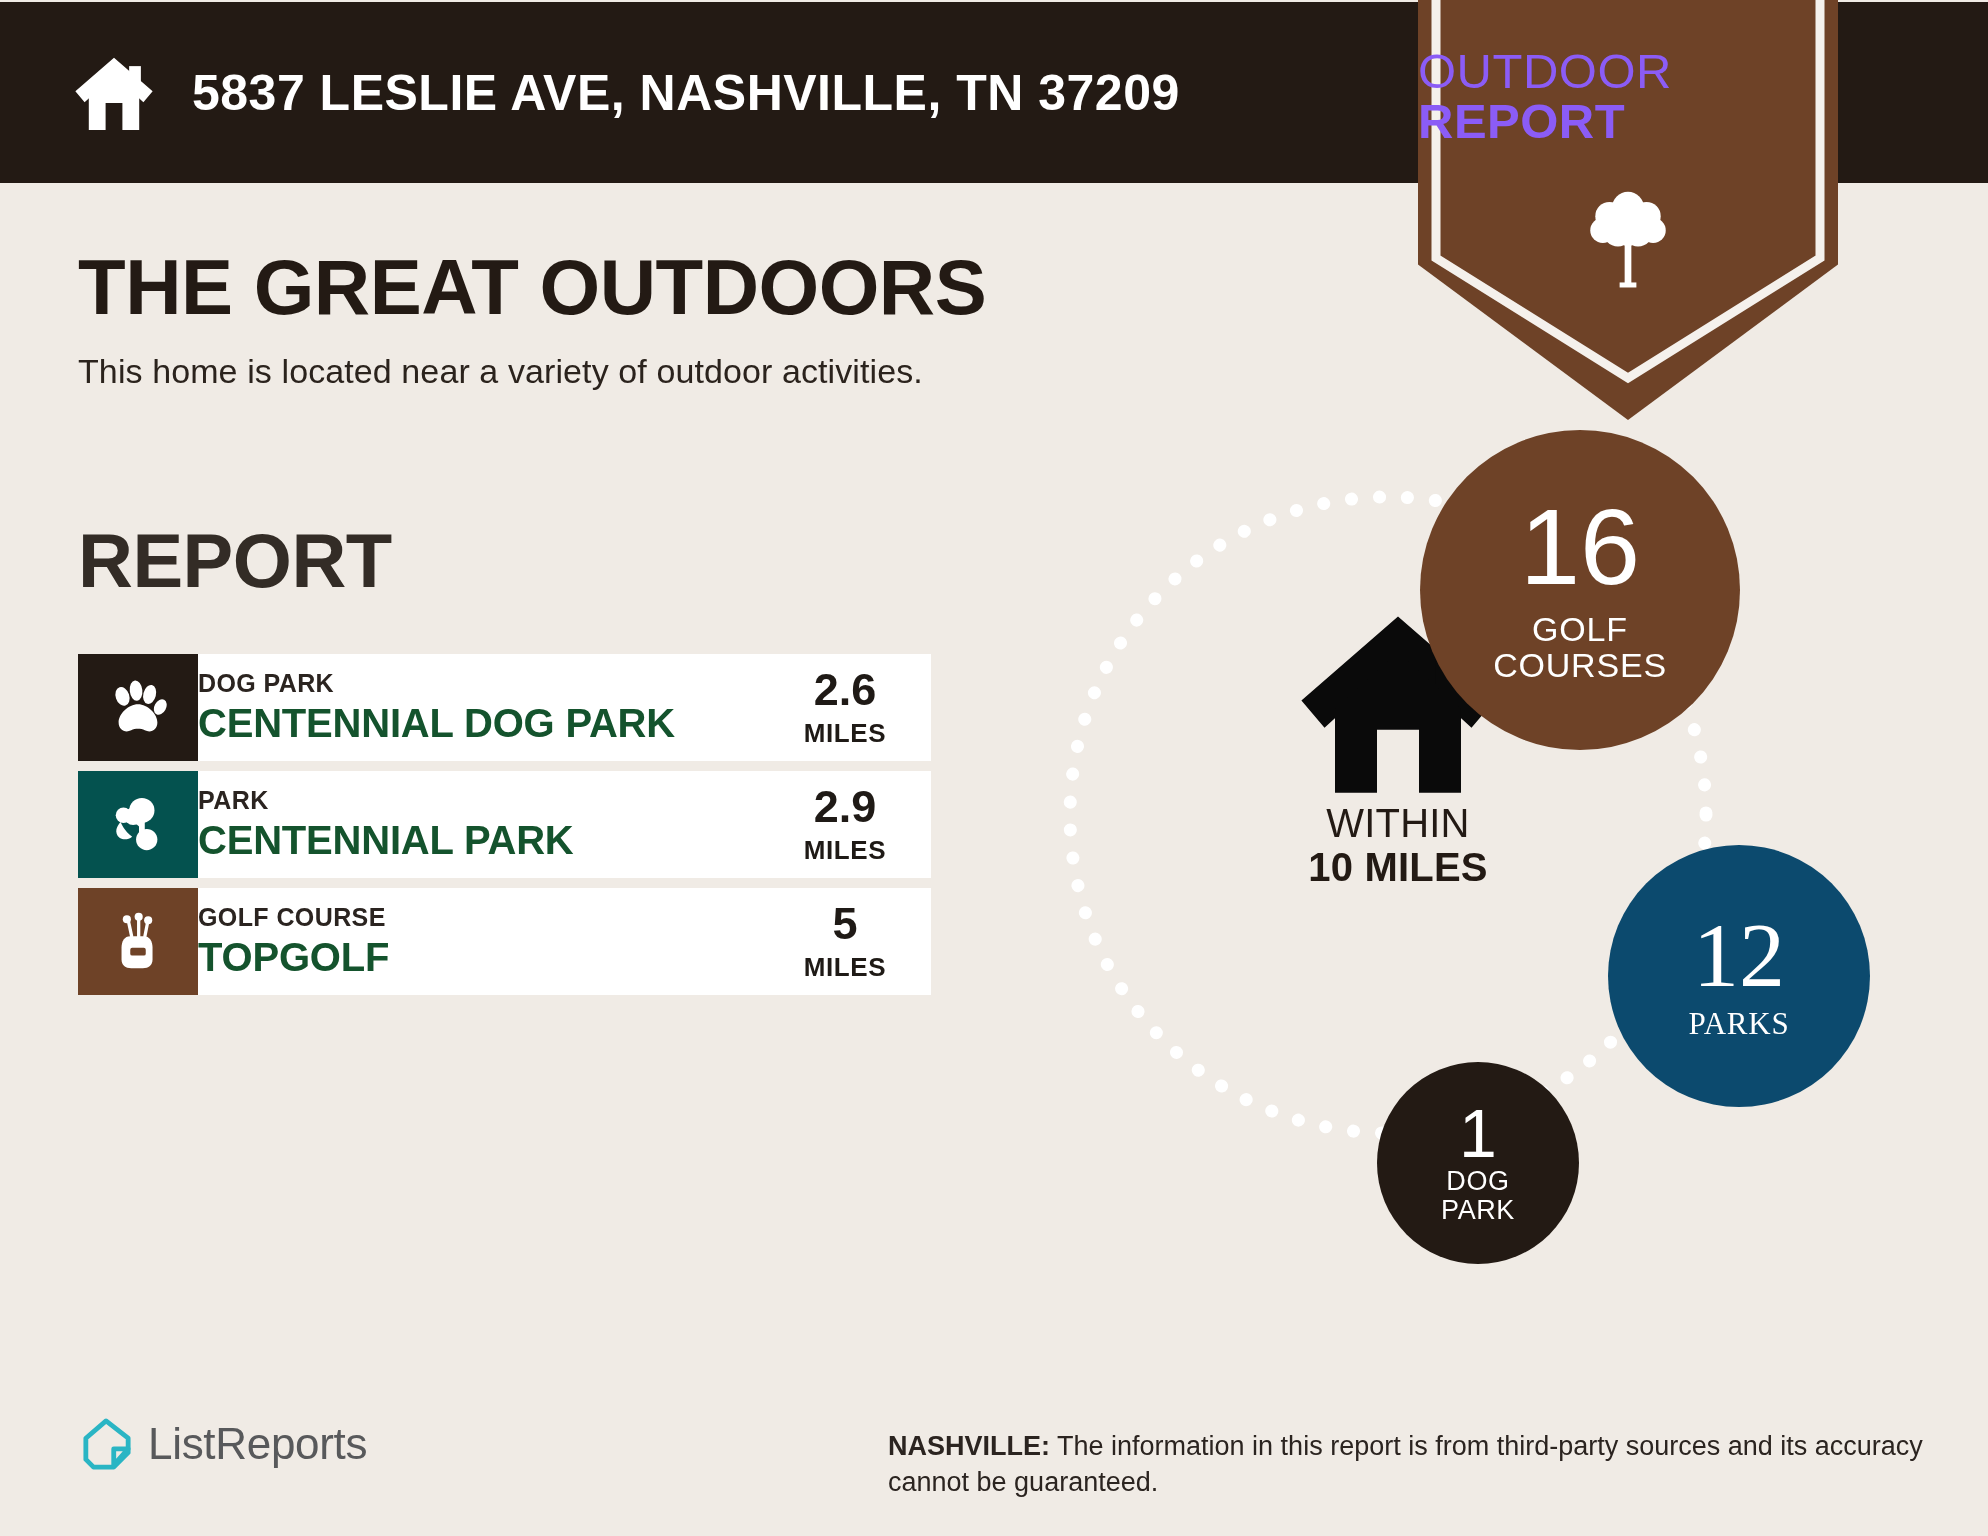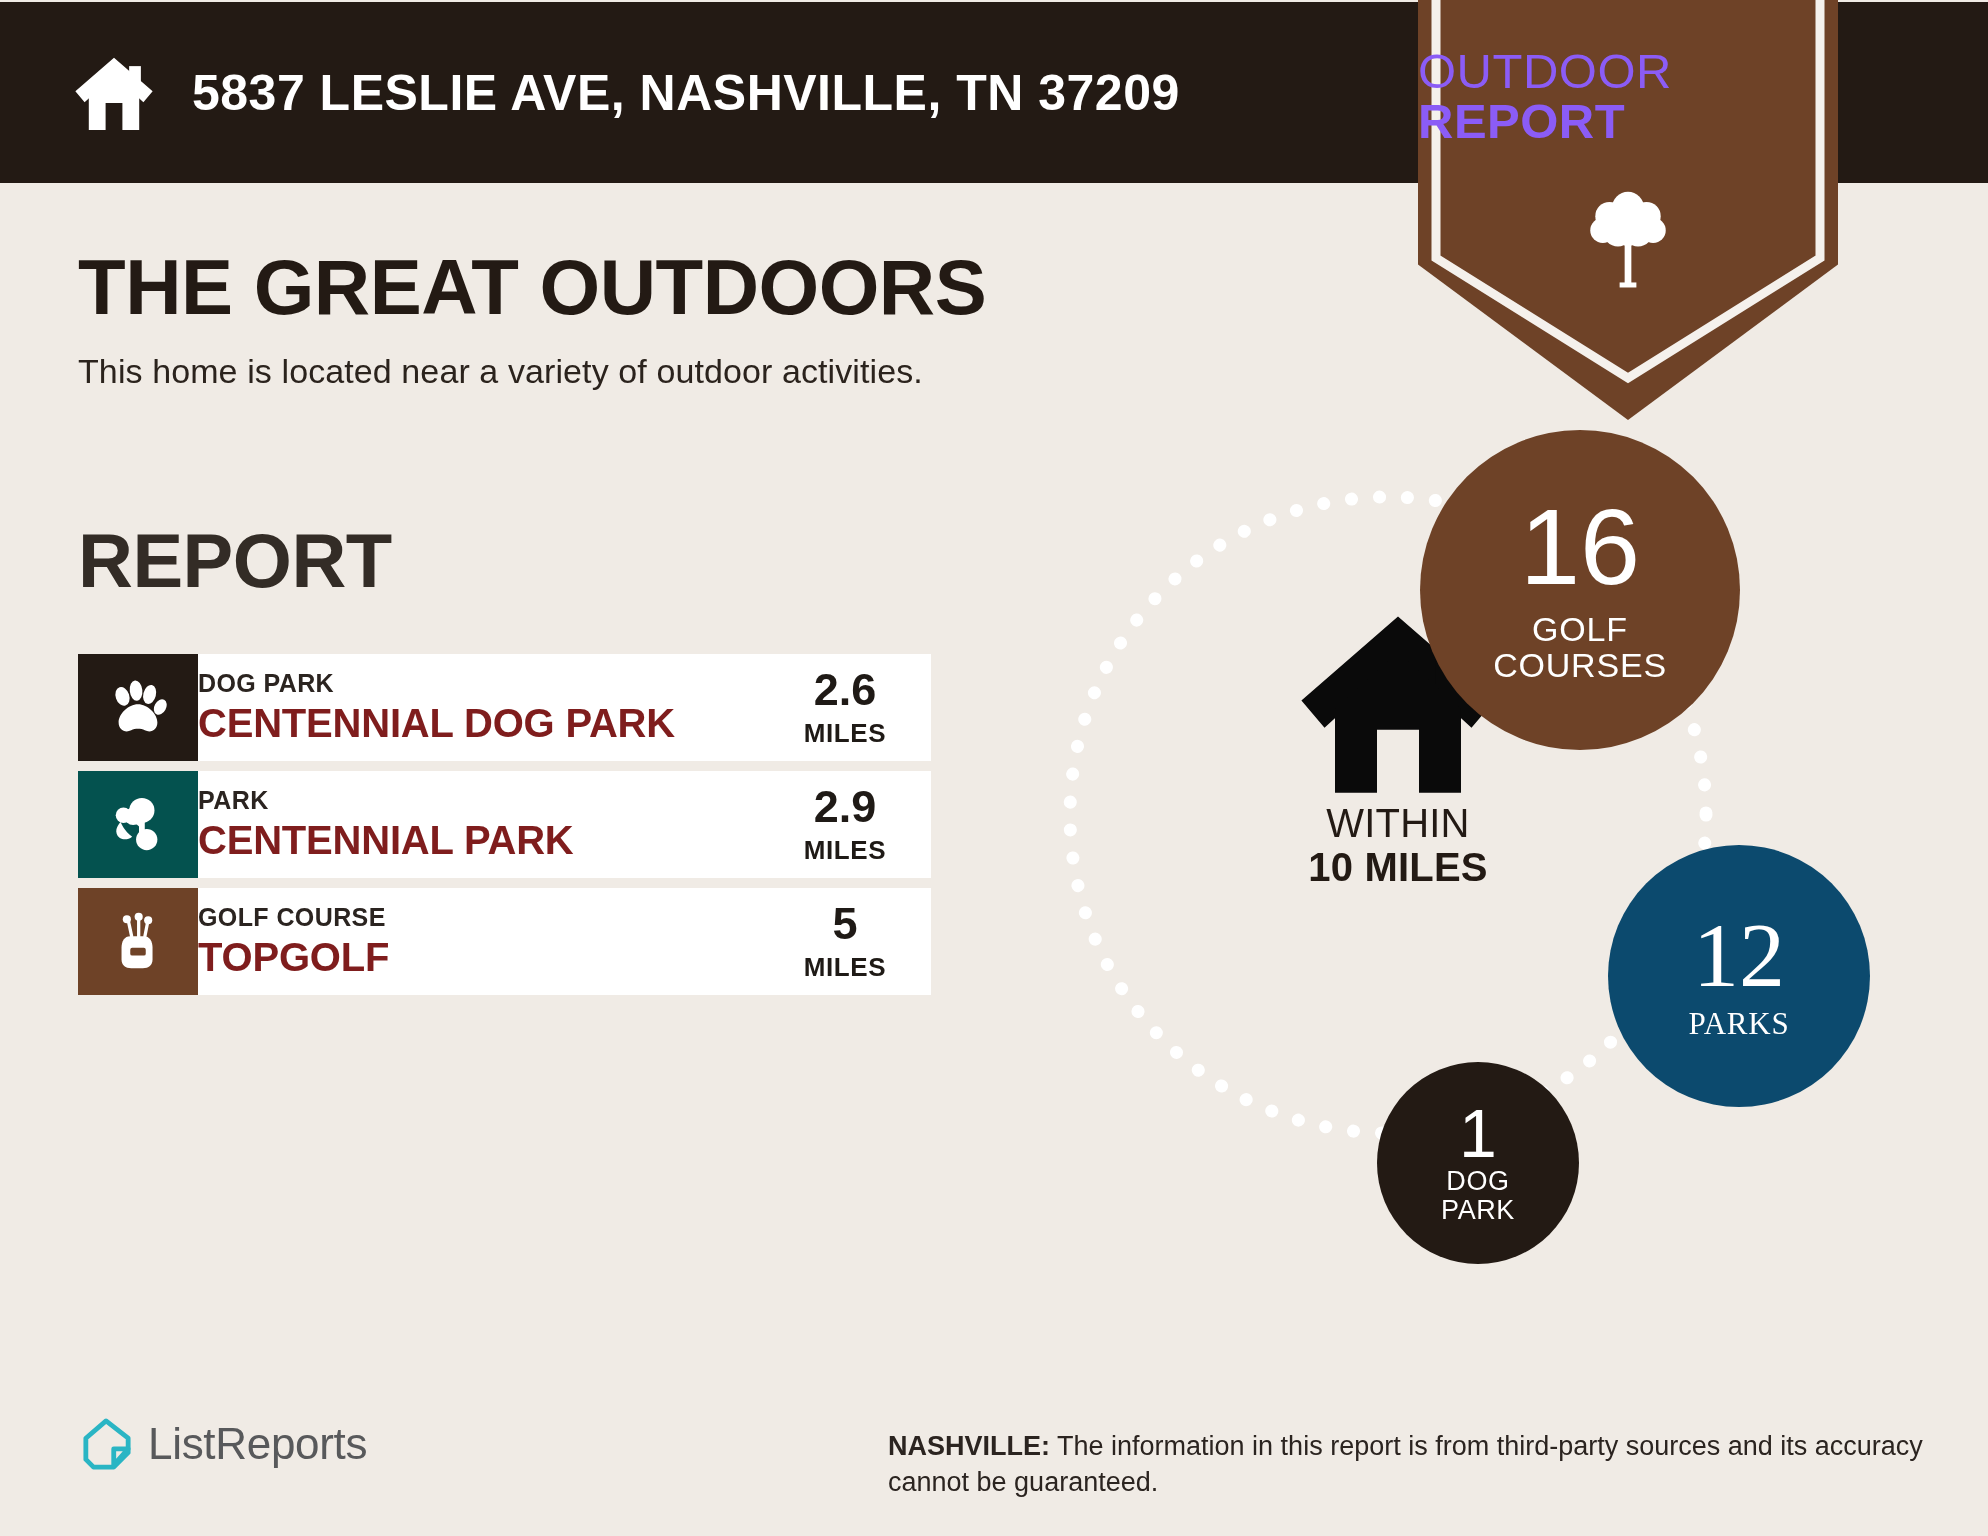--- a/index.html
+++ b/index.html
@@ -145,21 +145,21 @@
   .list-category {
     font-size: 25px;
     font-weight: 700;
     color: #2B2420;
     letter-spacing: 0.4px;
     line-height: 1.1;
   }
   .list-name {
     font-size: 40px;
     font-weight: 700;
-    color: #7f1d1d;
+    color: #14532d;
     letter-spacing: -0.2px;
     line-height: 1.1;
     margin-top: 3px;
   }
   .list-distance {
     flex: 0 0 150px;
     display: flex;
     flex-direction: column;
     align-items: center;
     justify-content: center;

